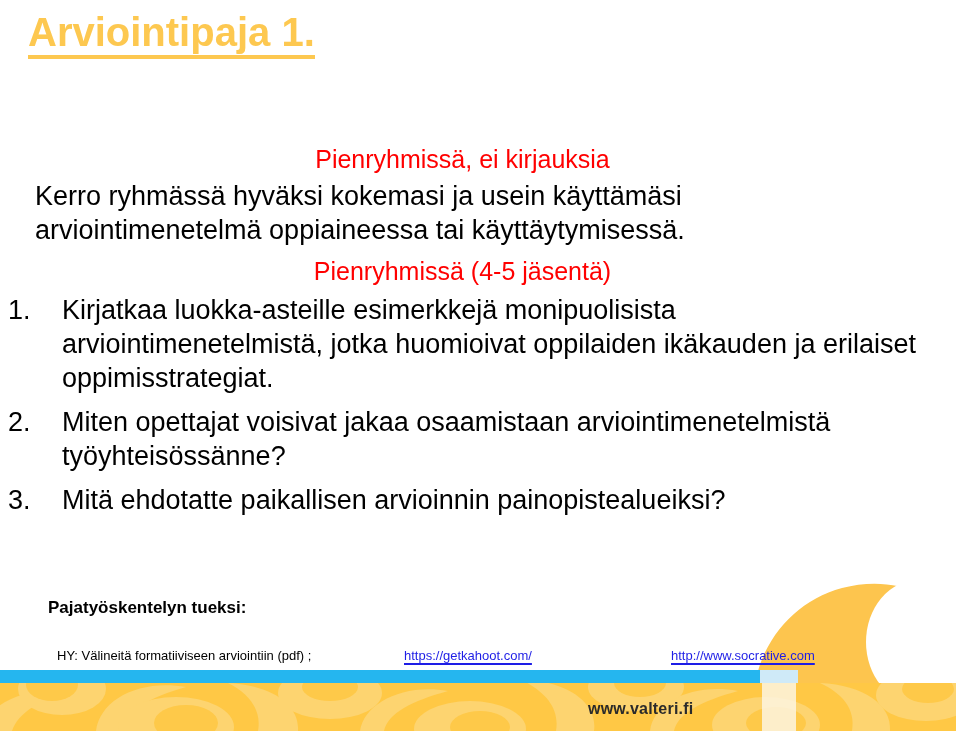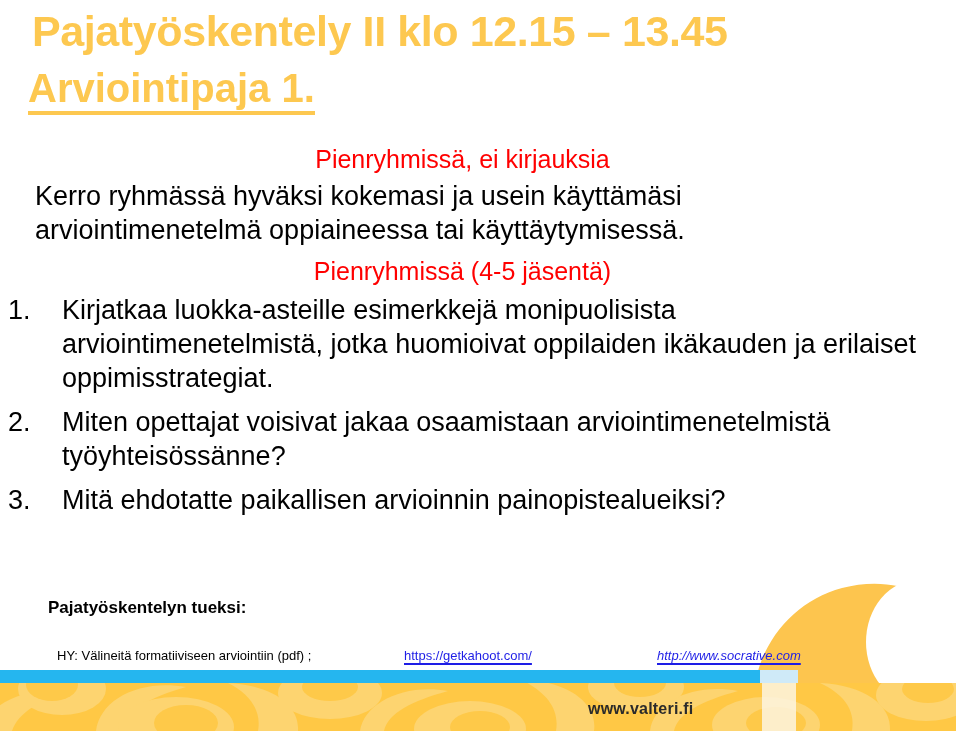--- a/index.html
+++ b/index.html
@@ -142,21 +142,21 @@
   }
   .ext-link {
     position: absolute;
     top: 0;
     color: #1e1ee6;
     text-decoration: underline;
     text-underline-offset: 3px;
     text-decoration-thickness: 2px;
   }
   .ext-link.kahoot { left: 347px; }
-  .ext-link.socrative { left: 600px; font-style: italic; }
+  .ext-link.socrative { left: 614px; }
 
   
   .cyan-bar {
     position: absolute;
     left: 0;
     top: 670px;
     width: 760px;
     height: 13px;
     background: #25b6ef;
     z-index: 2;
@@ -212,21 +212,20 @@
 
 <div id="slide">
 
   <svg class="corner-swirl" viewBox="0 0 230 185" preserveAspectRatio="none" aria-hidden="true">
     <path d="M 24 185 C 10 120 50 58 110 42 C 158 29 205 46 228 80 L 228 185 Z" fill="#fdc54e"></path>
     <ellipse cx="186" cy="96" rx="52" ry="62" fill="#ffffff"></ellipse>
     <path d="M 128 185 C 150 150 196 140 230 152 L 230 185 Z" fill="#ffffff"></path>
   </svg>
 
   <div class="title-block">
-    <h1 class="title-main">Pajatyöskentely II klo 12.15 – 13.45</h1>
     <h2 class="title-sub"><span>Arviointipaja 1.</span></h2>
   </div>
 
   <div class="content">
 
     <p class="red-head">Pienryhmissä, ei kirjauksia</p>
 
     <p class="sub-para">Kerro ryhmässä hyväksi kokemasi ja usein käyttämäsi arviointimenetelmä oppiaineessa tai käyttäytymisessä.</p>
 
     <p class="red-head">Pienryhmissä (4-5 jäsentä)</p>

